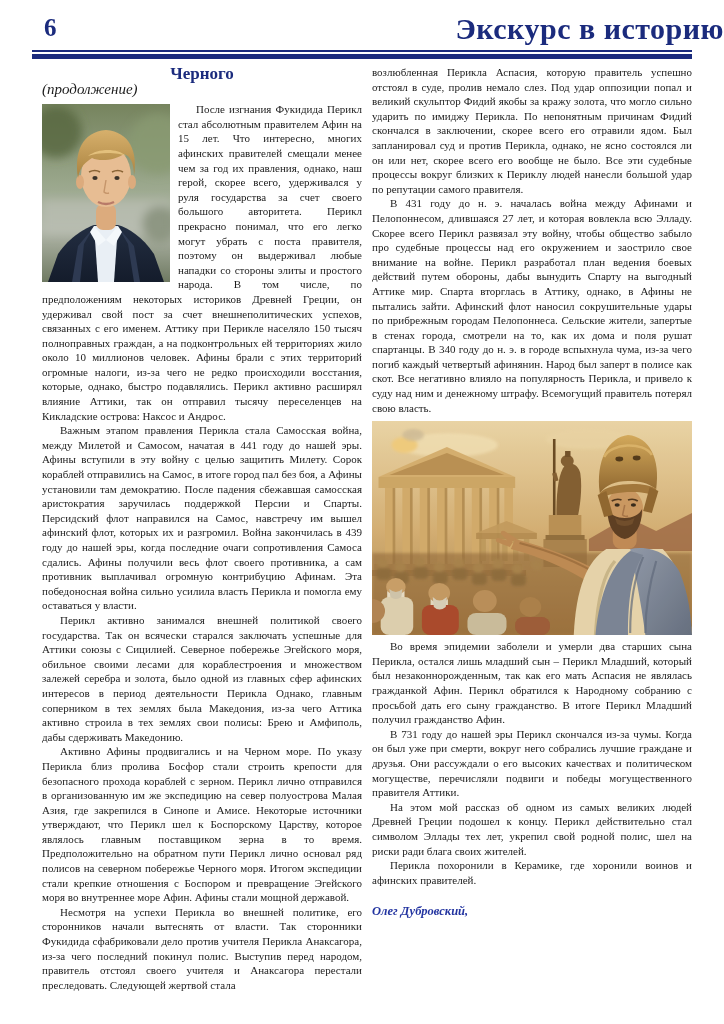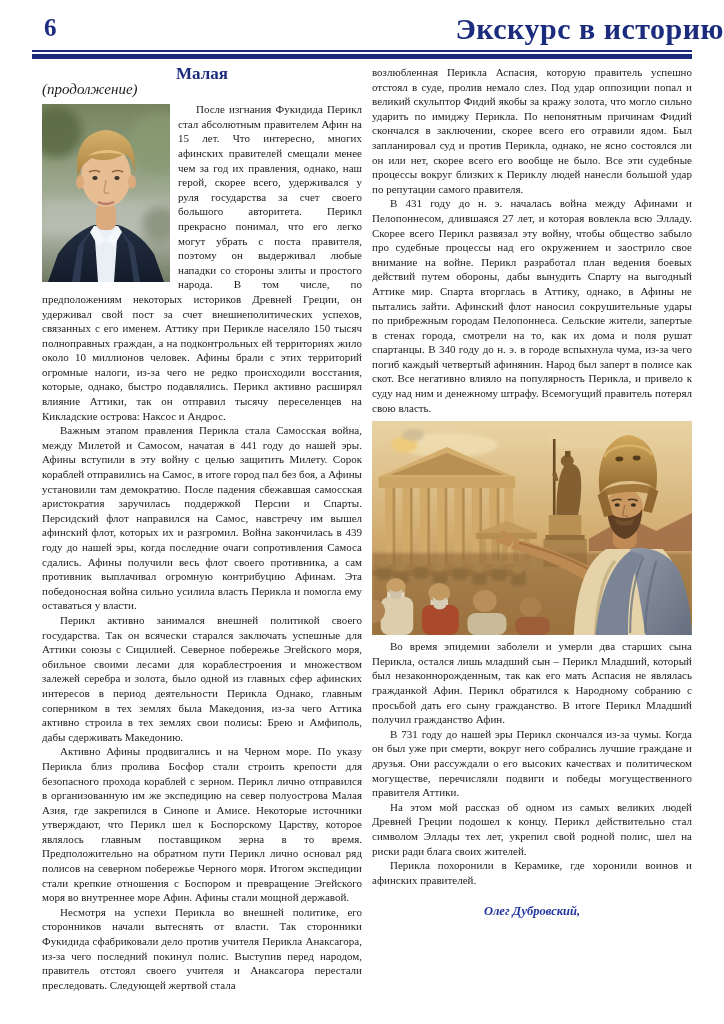--- a/index.html
+++ b/index.html
@@ -48,21 +48,21 @@
     float:left;width:128px;height:178px;
     margin:2px 8px 3px 0;padding:0;
   }
   .portrait svg,.painting svg{display:block;}
   .painting{
     margin:6px 0 4px 0;padding:0;width:100%;
   }
   
   .signature{
     margin-top:16px;
-    text-align:center;
+    text-align:left;
     font-weight:bold;font-style:italic;
     color:#2334a0;font-size:12.5px;line-height:16px;
   }
 </style>
 </head>
 <body>
 
 <div class="page">
 
   <div class="masthead">
@@ -70,21 +70,21 @@
     <h1 class="page-title">Экскурс в историю</h1>
     <div class="rule">
       <div class="rule-thin"></div>
       <div class="rule-thick"></div>
     </div>
   </div>
 
   <div class="columns">
 
     <section class="col col-left">
-      <h2 class="article-title">Малая</h2>
+      <h2 class="article-title">Черного</h2>
       <div class="article-subtitle">(продолжение)</div>
 
       <figure class="portrait">
         <svg width="128" height="178" viewBox="0 0 128 178">
           <defs>
             <linearGradient id="bgG" x1="0" y1="0" x2="0" y2="1">
               <stop offset="0" stop-color="#76845e"></stop>
               <stop offset="0.45" stop-color="#9aa78c"></stop>
               <stop offset="0.7" stop-color="#b3b8ab"></stop>
               <stop offset="1" stop-color="#6f7a62"></stop>

